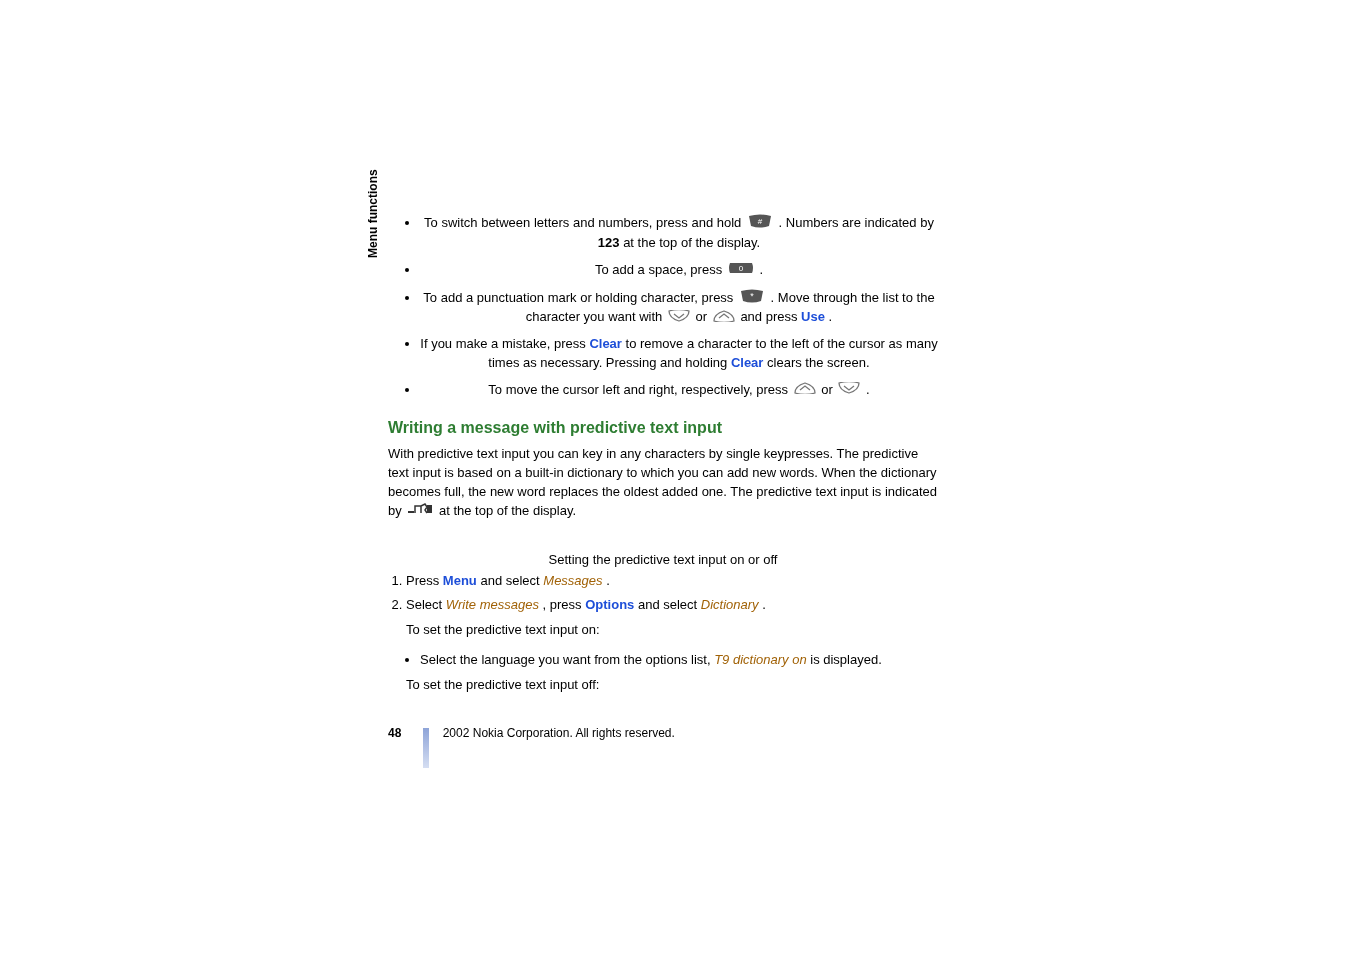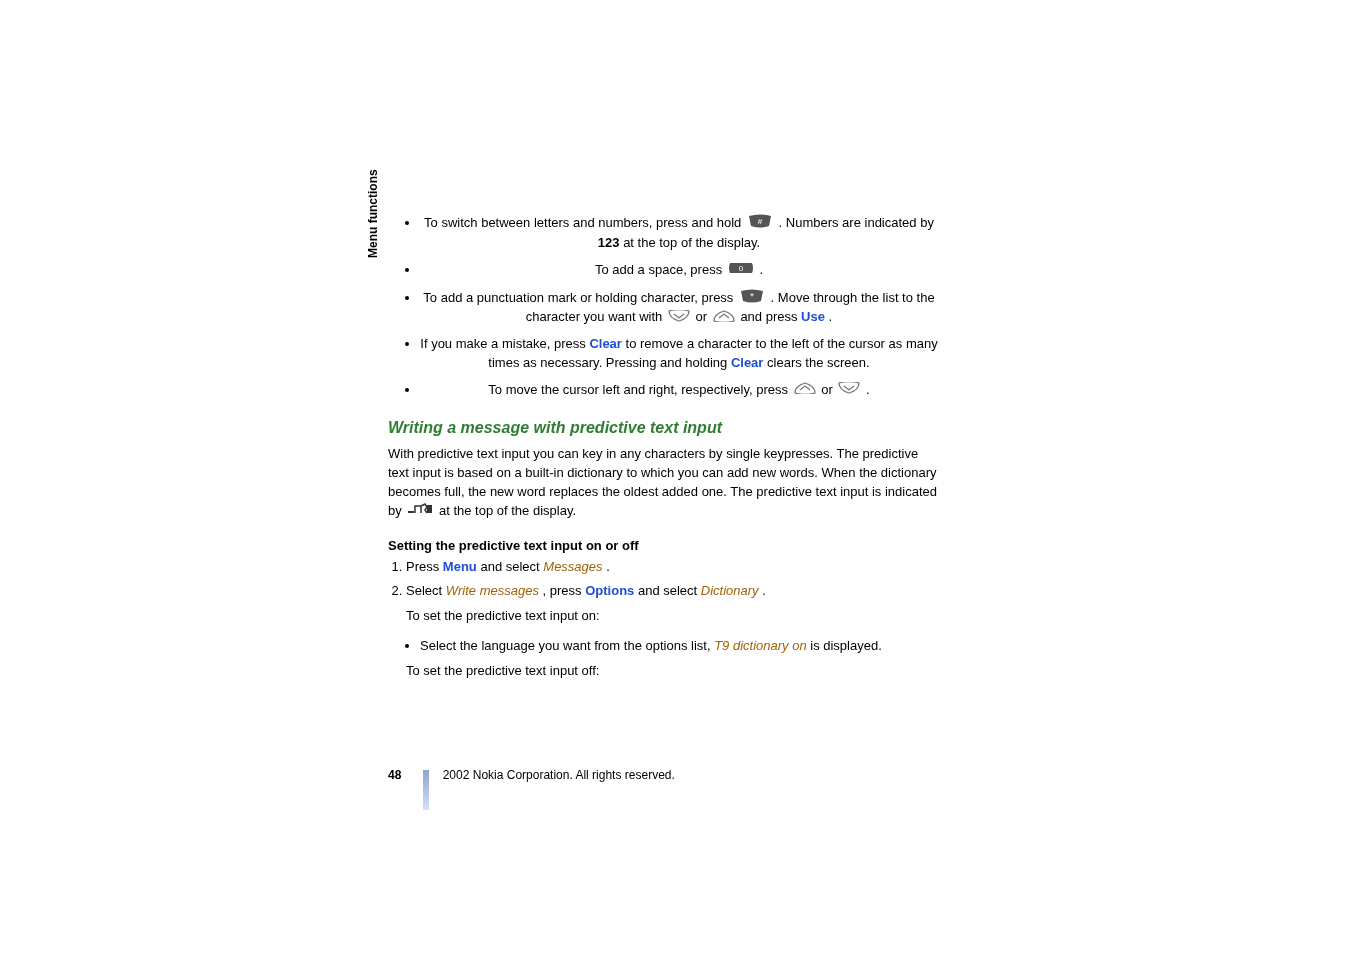--- a/index.html
+++ b/index.html
@@ -47,28 +47,28 @@
     display: inline-block;
     vertical-align: middle;
     margin: 0 2px;
   }
   .bold { font-weight: bold; }
   .green-heading {
     color: #2e7d32;
     font-weight: bold;
     font-size: 16px;
     margin: 16px 0 6px 0;
-    font-style: italic;
   }
   .blue { color: #1d4ed8; font-weight: bold; }
   .blue-italic { color: #a16207; font-style: italic; }
   .sub-heading {
-    font-weight: bold;
-    margin-top: 16px;
+    font-weight: normal;
+    margin-top: 30px;
     margin-bottom: 2px;
+    text-align: center;
   }
   ol.numlist {
     margin: 0 0 6px 0;
     padding-left: 18px;
   }
   ol.numlist > li {
     margin-bottom: 6px;
   }
   .indent-block {
     margin-left: 18px;
@@ -78,21 +78,20 @@
     list-style: disc;
     margin: 11px 0 6px 0;
     padding-left: 32px;
   }
   .footer {
     position: absolute;
     left: 388px;
     top: 726px;
     width: 560px;
     font-size: 12px;
-    margin-top: 42px;
   }
   .page-num {
     font-weight: bold;
     display: inline-block;
     width: 26px;
   }
   .footer-bar {
     display: inline-block;
     width: 6px;
     height: 40px;

